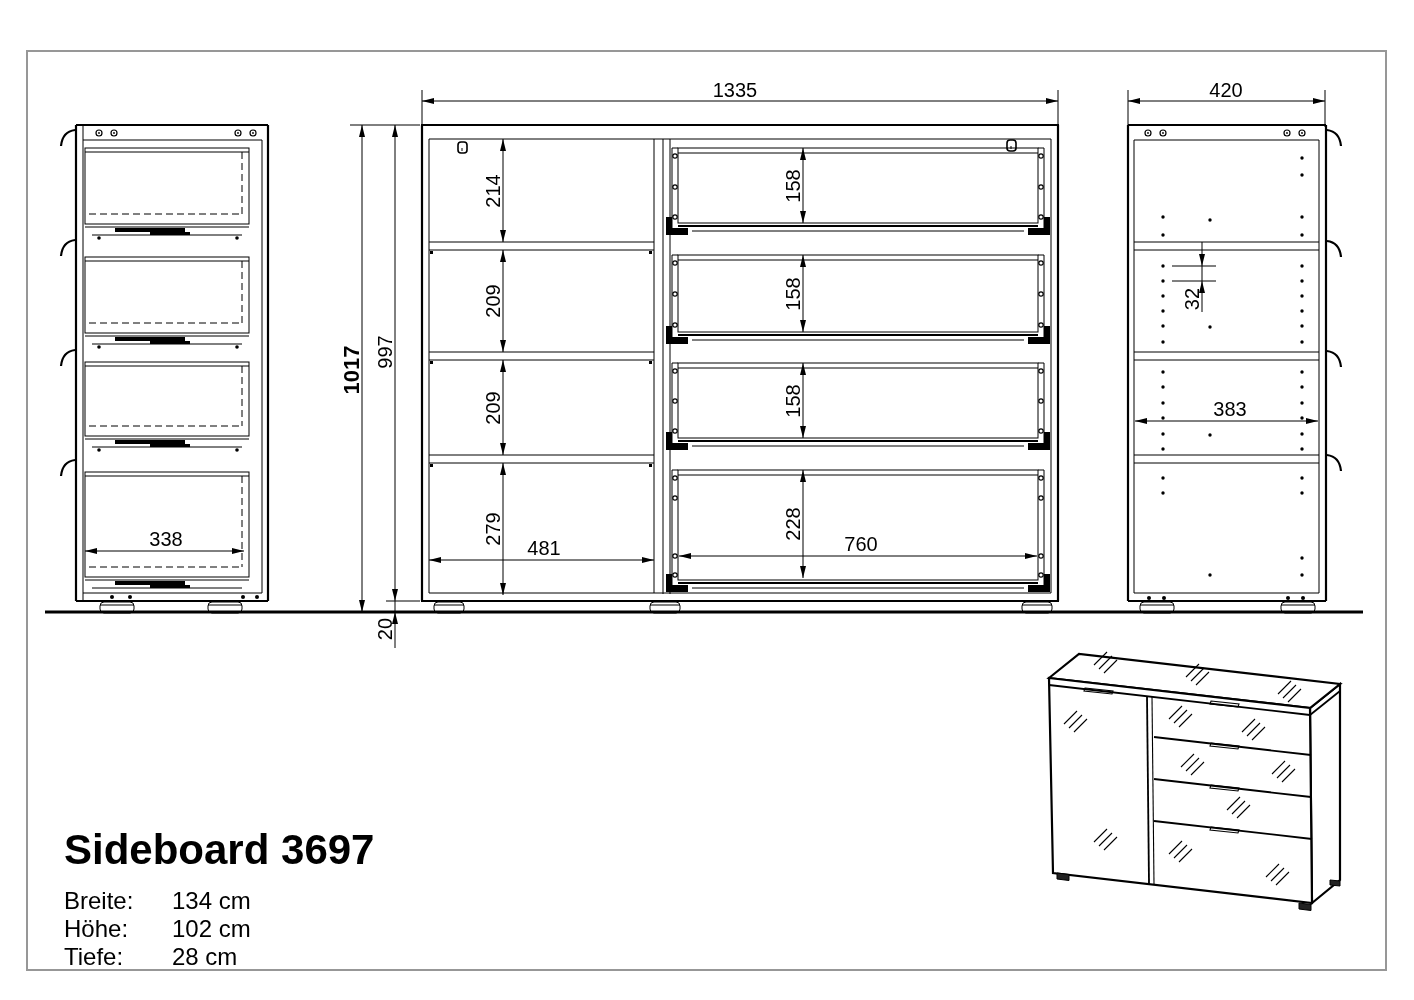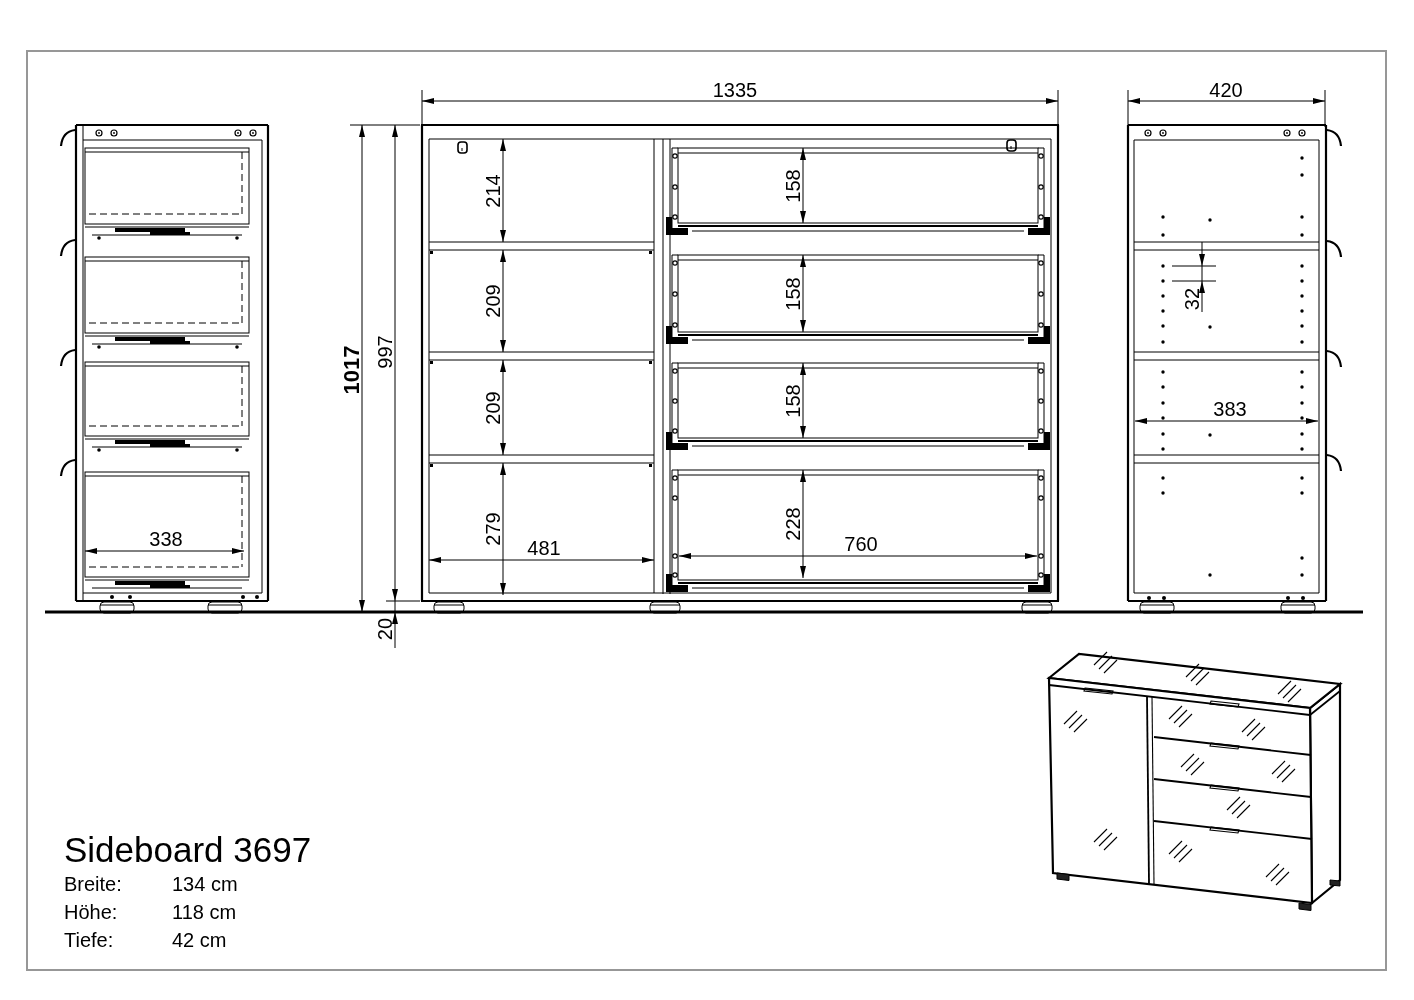--- a/index.html
+++ b/index.html
@@ -16,22 +16,22 @@
   .dot{fill:#000;stroke:none}
   .ring{stroke:#000;stroke-width:1.2;fill:none}
   .face{fill:#fff;stroke:#000;stroke-width:2.2}
   .iso1{stroke:#000;stroke-width:1.8;fill:none}
   .iso2{stroke:#000;stroke-width:1.1;fill:none}
   text{fill:#000;font-family:"Liberation Sans",sans-serif}
   .d{font-size:20px}
   .db{font-size:22px;font-weight:bold}
   .mid{text-anchor:middle}
   .info{position:absolute;left:64px;top:833px;color:#000}
-  .title{font-size:35px;font-weight:normal;line-height:34px;margin-bottom:3px}
-  .srow{display:grid;grid-template-columns:108px 96px;font-size:20px;line-height:28px}
+  .title{font-size:42px;font-weight:bold;line-height:34px;margin-bottom:20px}
+  .srow{display:grid;grid-template-columns:108px 96px;font-size:24px;line-height:28px}
   .val{text-align:left}
 </style>
 </head>
 <body>
 
 <div class="stage">
 <svg width="1414" height="1000" viewBox="0 0 1414 1000">
   <defs>
     <marker id="arr" viewBox="0 0 12 8" refX="12" refY="4" markerWidth="12" markerHeight="8" markerUnits="userSpaceOnUse" orient="auto-start-reverse">
       <path d="M0,1 L12,4 L0,7 Z" fill="#000"></path>
@@ -413,20 +413,20 @@
 </svg>
 
 <div class="info">
   <div class="title">Sideboard 3697</div>
   <div class="srow">
     <span class="lab">Breite:</span>
     <span class="val">134 cm</span>
   </div>
   <div class="srow">
     <span class="lab">Höhe:</span>
-    <span class="val">118 cm</span>
+    <span class="val">102 cm</span>
   </div>
   <div class="srow">
     <span class="lab">Tiefe:</span>
-    <span class="val">42 cm</span>
+    <span class="val">28 cm</span>
   </div>
 </div>
 </div>
 
 </body></html>

